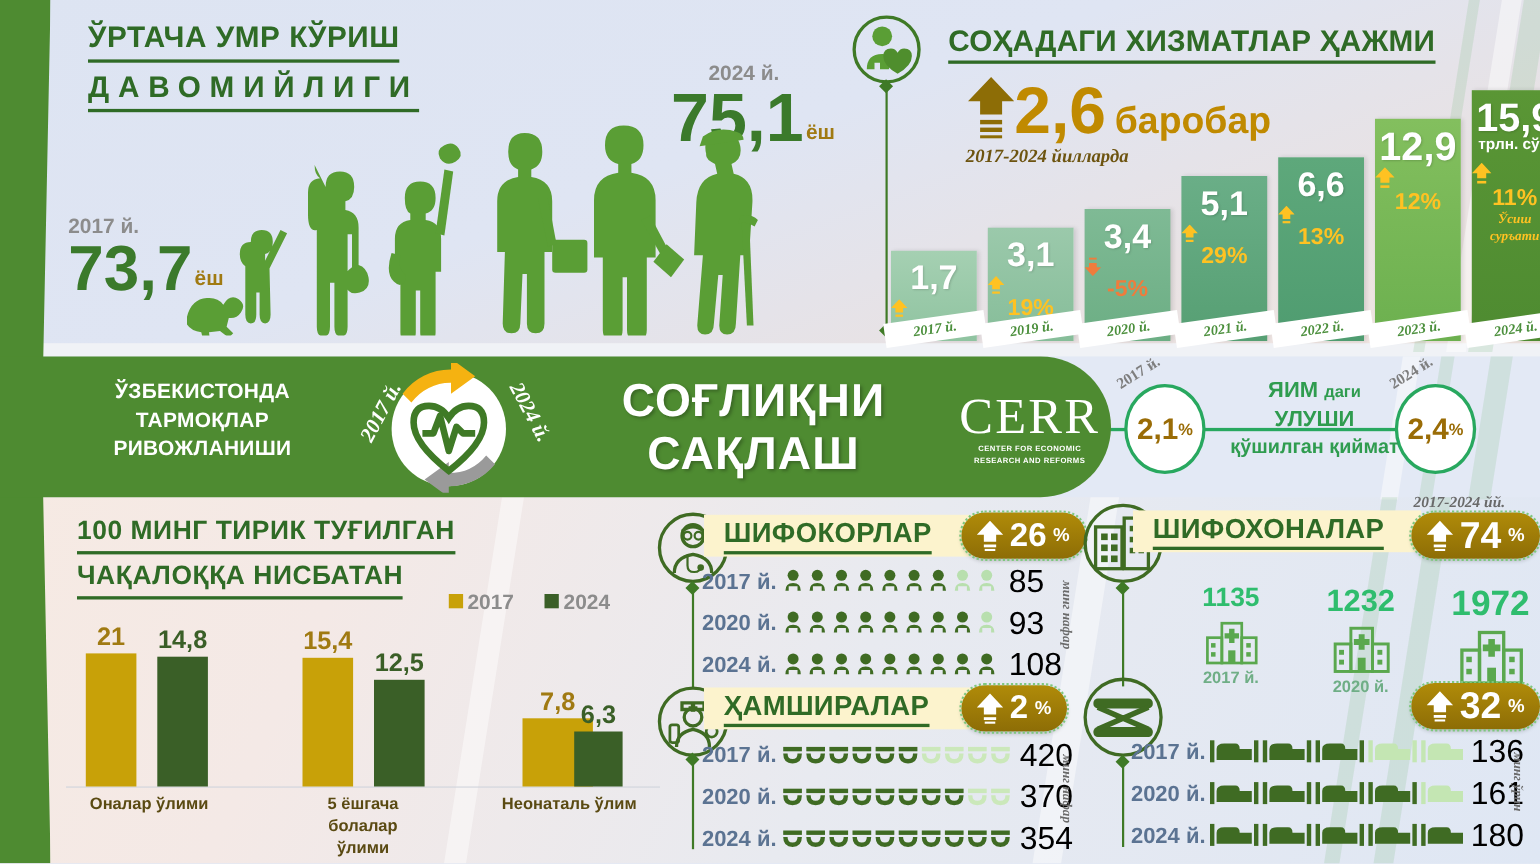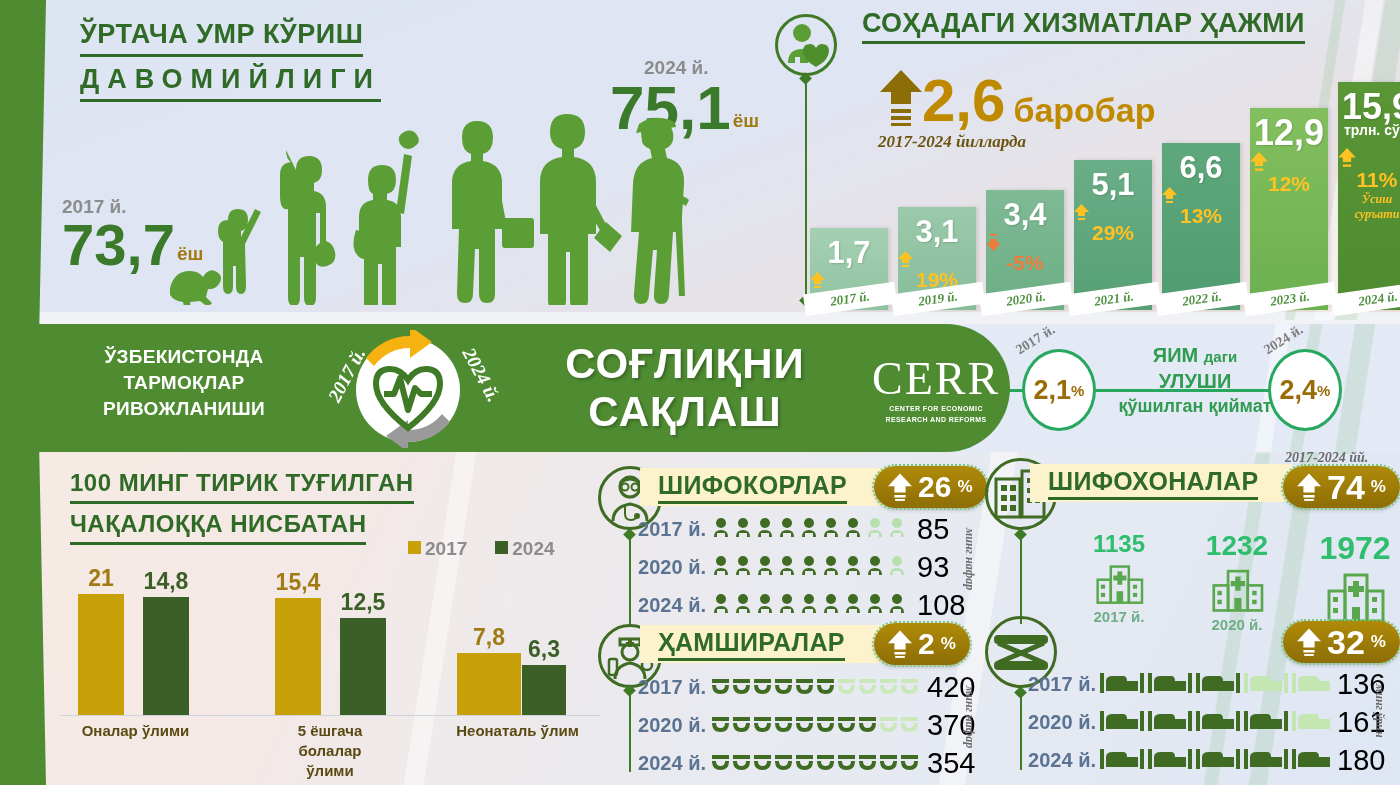--- a/index.html
+++ b/index.html
@@ -77,21 +77,21 @@
   .yr-label { color:#8c8c8c; font-weight:bold; font-size:19px; }
   .big-num { color:#3b7a2b; font-weight:bold; line-height:.92; }
   .yosh { color:#a07a12; font-weight:bold; font-size:19px; }
 
   #le-2017 { position:absolute; left:62px; top:196px; }
   #le-2017 .big-num { font-size:58px; }
   #le-2024 { position:absolute; left:610px; top:57px; text-align:left; }
   #le-2024 .big-num { font-size:62px; }
 
   
-  #serv-title { position:absolute; left:862px; top:8px; font-size:27px; letter-spacing:.2px; }
+  #serv-title { position:absolute; left:862px; top:22px; font-size:27px; letter-spacing:.2px; }
   #serv-mult { position:absolute; left:880px; top:70px; display:flex; align-items:flex-end; }
   #serv-mult .num { color:#c08a00; font-weight:bold; font-size:60px; line-height:58px; }
   #serv-mult .word { color:#c08a00; font-weight:bold; font-size:34px; line-height:40px; margin-left:8px; }
   #serv-years {
     position:absolute; left:878px; top:132px; color:#6d5410; font-weight:bold;
     font-size:17px; font-style:italic; font-family:"Liberation Serif", serif;
   }
   .person-icon-circle {
     position:absolute; left:775px; top:14px; width:62px; height:62px;
     border:3px solid #3f7a26; border-radius:50%;
@@ -443,21 +443,21 @@
     <div class="grp-lab" style="left:8px;width:135px;">Оналар ўлими</div>
 
     <div class="mbar" style="left:215px;width:46px;height:117px;background:#c8a108;">
       <div class="lab" style="color:#a07a12;">15,4</div>
     </div>
     <div class="mbar" style="left:280px;width:46px;height:97px;background:#3a5f27;">
       <div class="lab" style="color:#3a5f27;">12,5</div>
     </div>
     <div class="grp-lab" style="left:210px;width:120px;">5 ёшгача<br>болалар<br>ўлими</div>
 
-    <div class="mbar" style="left:397px;width:64px;height:62px;background:#c8a108;">
+    <div class="mbar" style="left:415px;width:64px;height:62px;background:#c8a108;">
       <div class="lab" style="color:#a07a12;">7,8</div>
     </div>
     <div class="mbar" style="left:462px;width:44px;height:50px;background:#3a5f27;">
       <div class="lab" style="color:#3a5f27;">6,3</div>
     </div>
     <div class="grp-lab" style="left:385px;width:145px;">Неонаталь ўлим</div>
   </div>
 
   <div class="circ-icon" style="left:598px;top:466px;width:64px;height:64px;">
     <svg width="58" height="58" viewBox="0 0 58 58">

